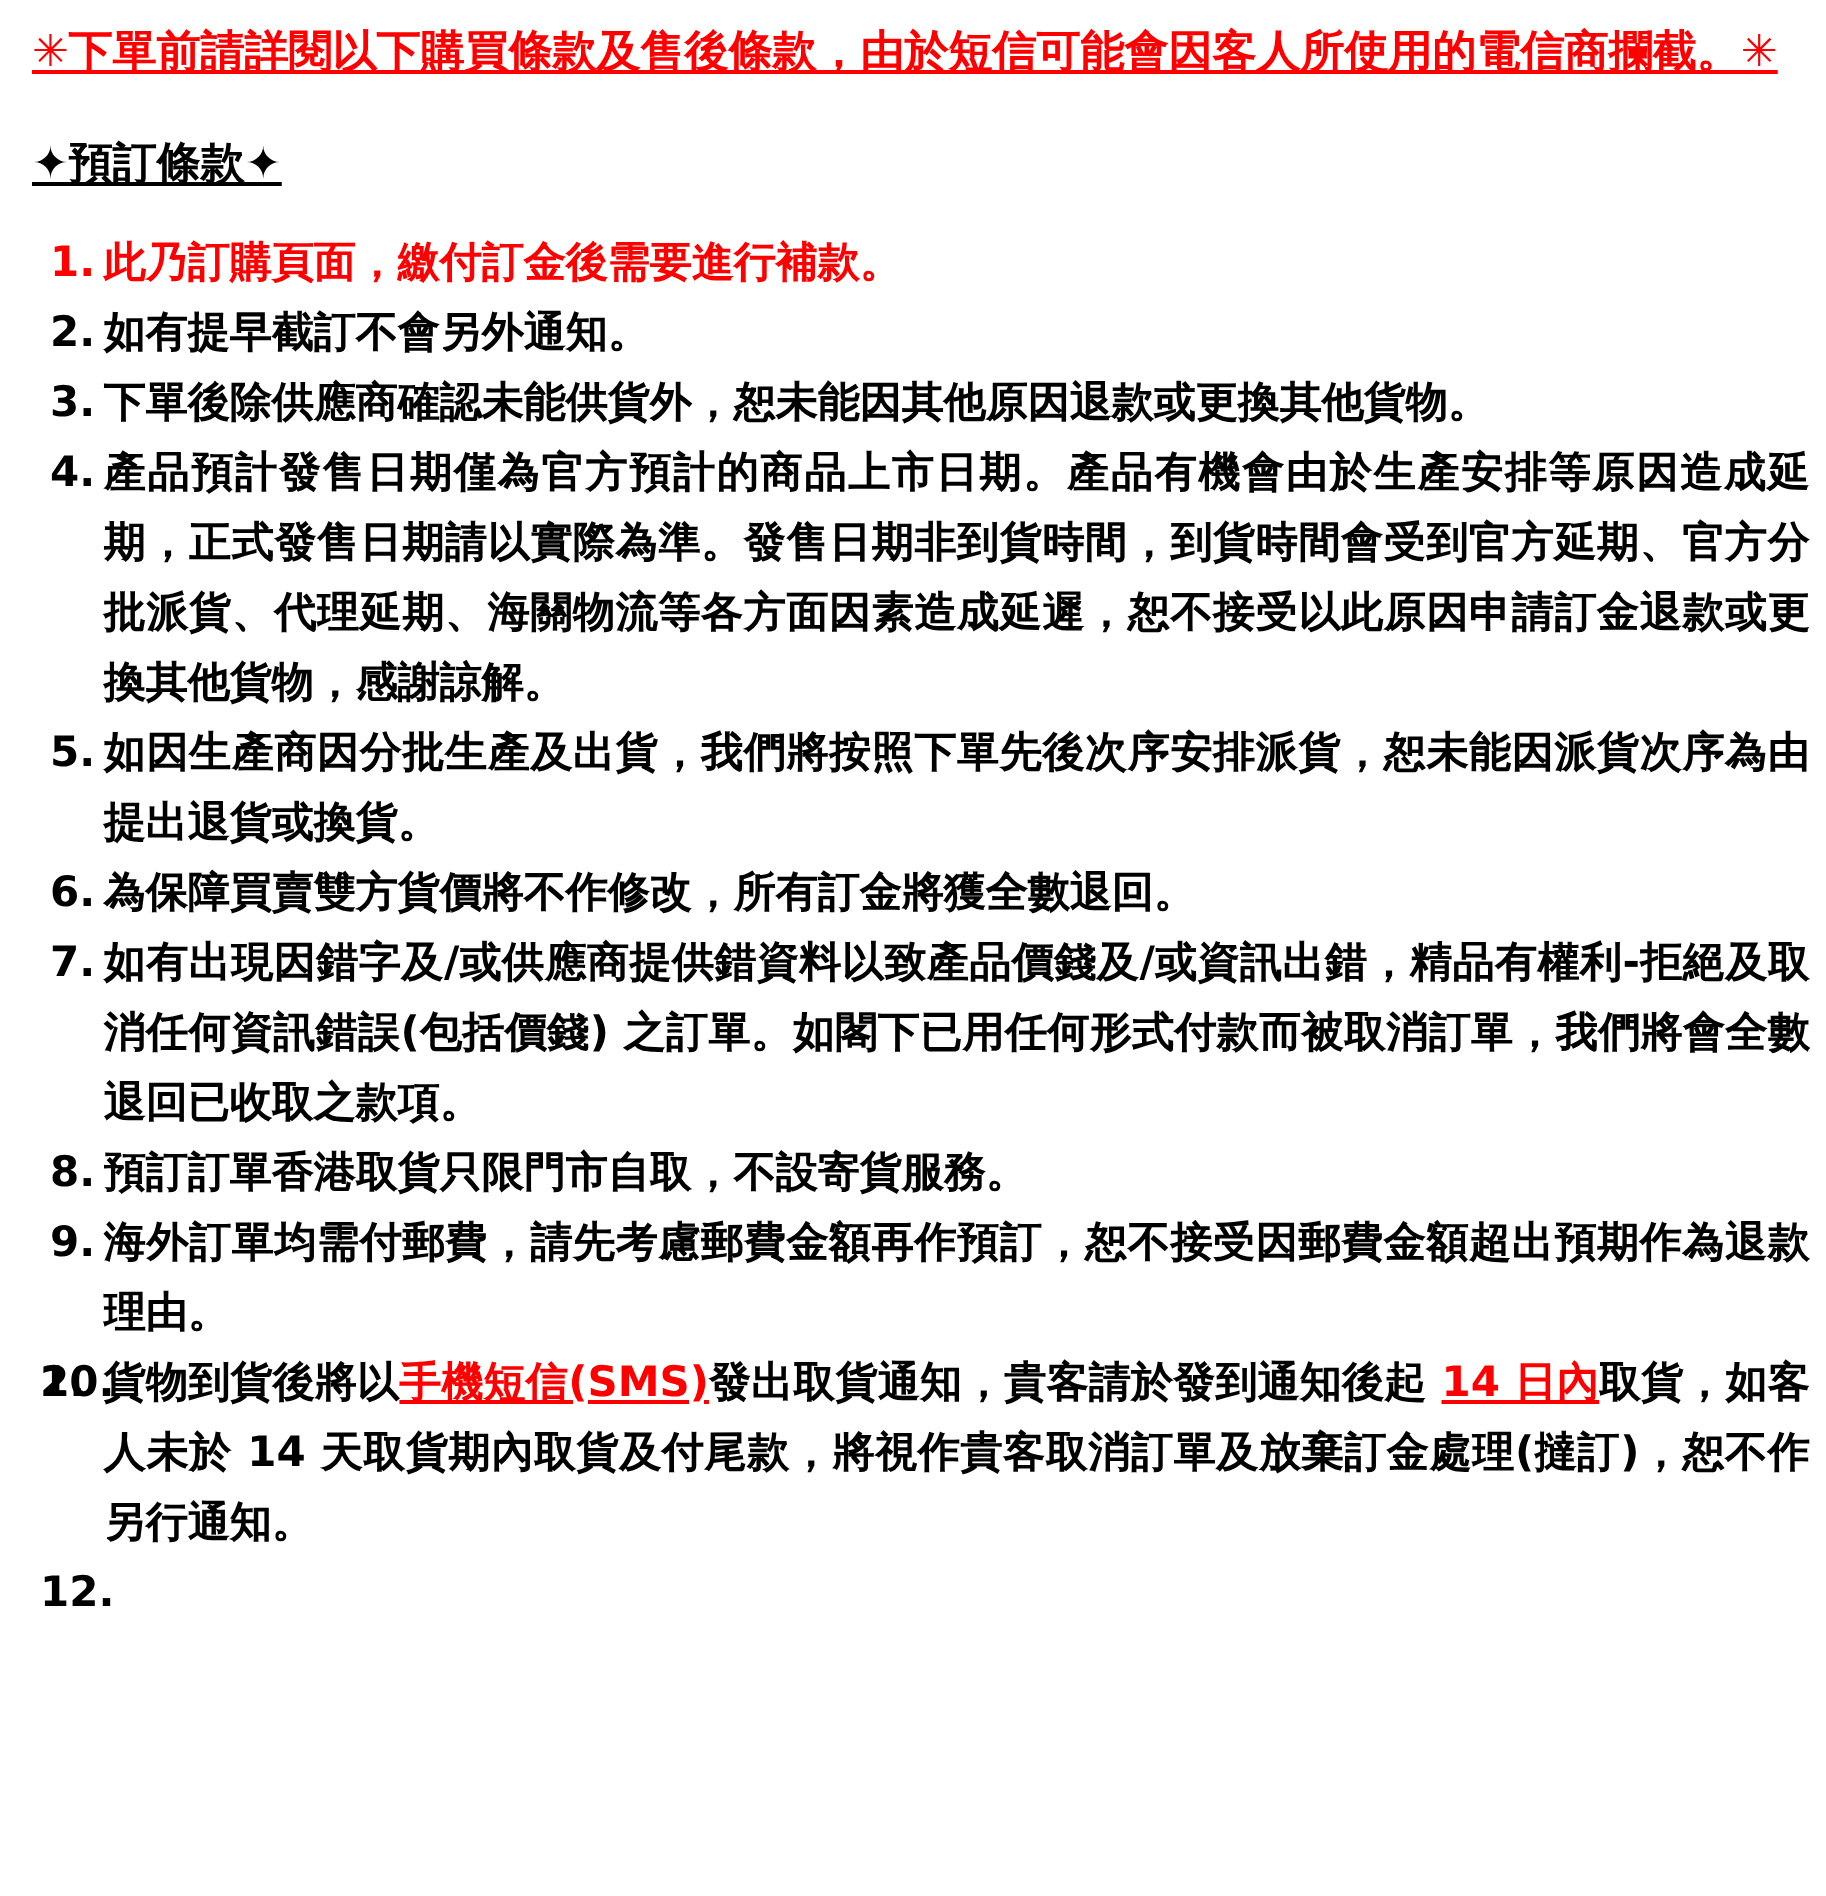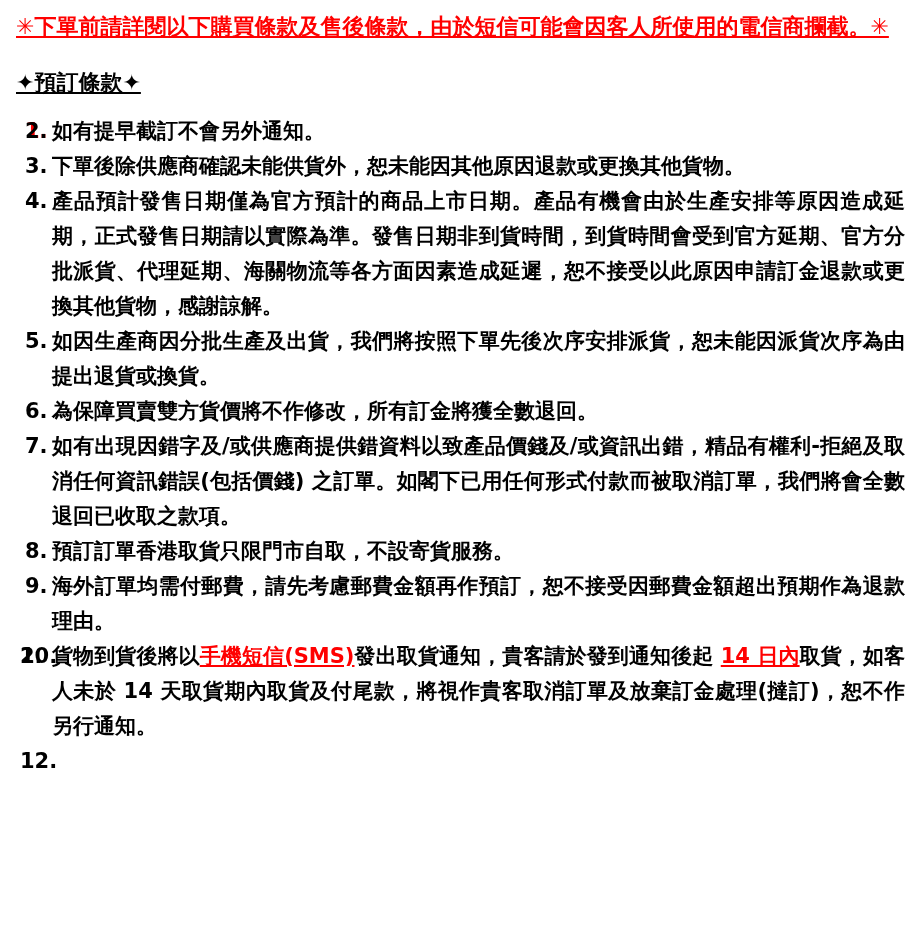--- a/index.html
+++ b/index.html
@@ -61,21 +61,21 @@
 </style>
 </head>
 <body>
 
 <div class="page">
   <p class="notice">✳下單前請詳閱以下購買條款及售後條款，由於短信可能會因客人所使用的電信商攔截。✳</p>
 
   <h2 class="heading">✦預訂條款✦</h2>
 
   <ol class="terms" id="terms-list">
-      <li class="term red"><span class="num">1.</span></li>
+      <li class="term red"><span class="num">1.</span><span class="text">此乃訂購頁面，繳付訂金後需要進行補款。</span></li>
       <li class="term"><span class="num">2.</span><span class="text">如有提早截訂不會另外通知。</span></li>
       <li class="term"><span class="num">3.</span><span class="text">下單後除供應商確認未能供貨外，恕未能因其他原因退款或更換其他貨物。</span></li>
       <li class="term"><span class="num">4.</span><span class="text">產品預計發售日期僅為官方預計的商品上市日期。產品有機會由於生產安排等原因造成延期，正式發售日期請以實際為準。發售日期非到貨時間，到貨時間會受到官方延期、官方分批派貨、代理延期、海關物流等各方面因素造成延遲，恕不接受以此原因申請訂金退款或更換其他貨物，感謝諒解。</span></li>
       <li class="term"><span class="num">5.</span><span class="text">如因生產商因分批生產及出貨，我們將按照下單先後次序安排派貨，恕未能因派貨次序為由提出退貨或換貨。</span></li>
       <li class="term"><span class="num">6.</span><span class="text">為保障買賣雙方貨價將不作修改，所有訂金將獲全數退回。</span></li>
       <li class="term"><span class="num">7.</span><span class="text">如有出現因錯字及/或供應商提供錯資料以致產品價錢及/或資訊出錯，精品有權利-拒絕及取消任何資訊錯誤(包括價錢) 之訂單。如閣下已用任何形式付款而被取消訂單，我們將會全數退回已收取之款項。</span></li>
       <li class="term"><span class="num">8.</span><span class="text">預訂訂單香港取貨只限門市自取，不設寄貨服務。</span></li>
       <li class="term"><span class="num">9.</span><span class="text">海外訂單均需付郵費，請先考慮郵費金額再作預訂，恕不接受因郵費金額超出預期作為退款理由。</span></li>
       <li class="term"><span class="num wide">10.</span></li>
       <li class="term"><span class="num wide">2.</span><span class="text">貨物到貨後將以<span class="seg-red">手機短信(SMS)</span>發出取貨通知，貴客請於發到通知後起 <span class="seg-red">14 日內</span>取貨，如客人未於 14 天取貨期內取貨及付尾款，將視作貴客取消訂單及放棄訂金處理(撻訂)，恕不作另行通知。</span></li>

